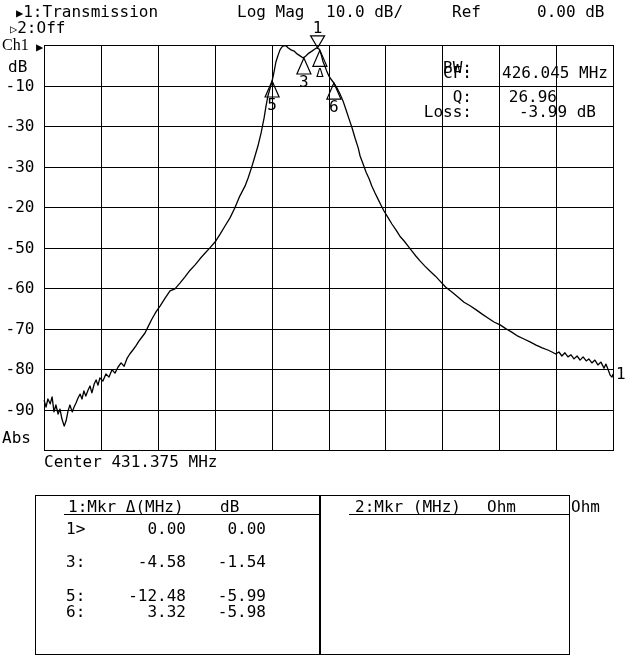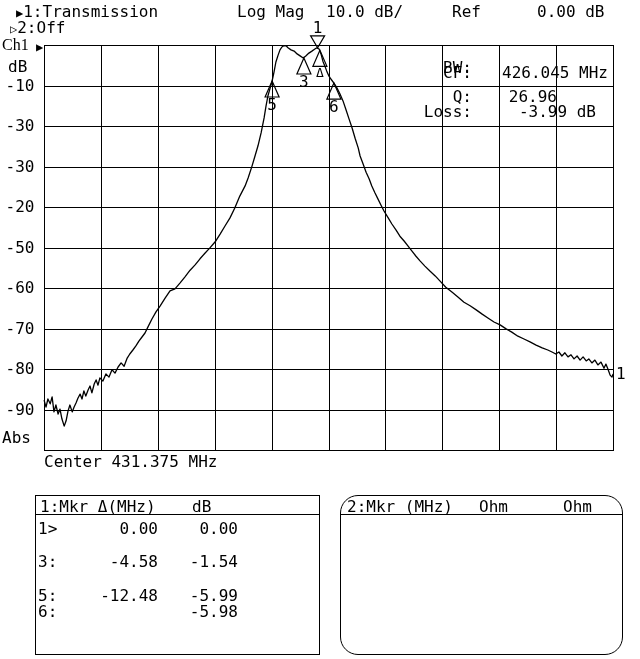--- a/index.html
+++ b/index.html
@@ -6,21 +6,21 @@
   .screen{position:relative;width:640px;height:659px;background:#ffffff;color:#000;
           font-family:"DejaVu Sans Mono","Liberation Mono",monospace;font-size:16px;overflow:hidden;}
   .abs{position:absolute;white-space:pre;line-height:16px;}
   .r{text-align:center;}
   svg{position:absolute;left:0;top:0;}
   .tri{font-size:12px;line-height:16px;}
   
   .ann-label{position:absolute;left:418px;width:54px;text-align:right;white-space:pre;}
   .ann-value{position:absolute;white-space:pre;text-align:right;}
   
-  .mtable{position:absolute;top:495px;height:160px;border:1px solid #000;box-sizing:border-box;background:transparent;}
+  .mtable{position:absolute;top:495px;height:160px;border:1px solid #000;box-sizing:border-box;background:transparent;padding-left:28px;}
   .mtable .thead{position:relative;height:18px;border-bottom:1px solid #000;}
   .mtable .thead span{position:absolute;top:1px;white-space:pre;}
   .mtable .tbody{position:relative;}
   .mrow{position:relative;height:16px;}
   .mrow .mid{position:absolute;left:2px;top:0;white-space:pre;}
   .mrow .mfreq{position:absolute;left:20px;top:0;width:102px;text-align:right;white-space:pre;}
   .mrow .mval{position:absolute;left:128px;top:0;width:74px;text-align:right;white-space:pre;}
   #t1 .mrow:nth-child(1){margin-top:4px;}
   #t1 .mrow:nth-child(2){margin-top:17px;}
   #t1 .mrow:nth-child(3){margin-top:18px;}
@@ -115,26 +115,27 @@
           <span class="mfreq">-4.58</span>
           <span class="mval">-1.54</span>
         </div>
         <div class="mrow">
           <span class="mid">5:</span>
           <span class="mfreq">-12.48</span>
           <span class="mval">-5.99</span>
         </div>
         <div class="mrow">
           <span class="mid">6:</span>
+          <span class="mfreq">3.32</span>
           <span class="mval">-5.98</span>
         </div>
       </div>
   </div>
 
-  <div class="mtable" id="t2" style="left:340px;width:283px;border-radius:18px;">
+  <div class="mtable" id="t2" style="left:320px;width:250px;">
     <div class="thead">
       <span style="left:6px;">2:Mkr (MHz)</span>
       <span style="left:138px;">Ohm</span>
       <span style="left:222px;">Ohm</span>
     </div>
     <div class="tbody"></div>
   </div>
 
 </div>
 

